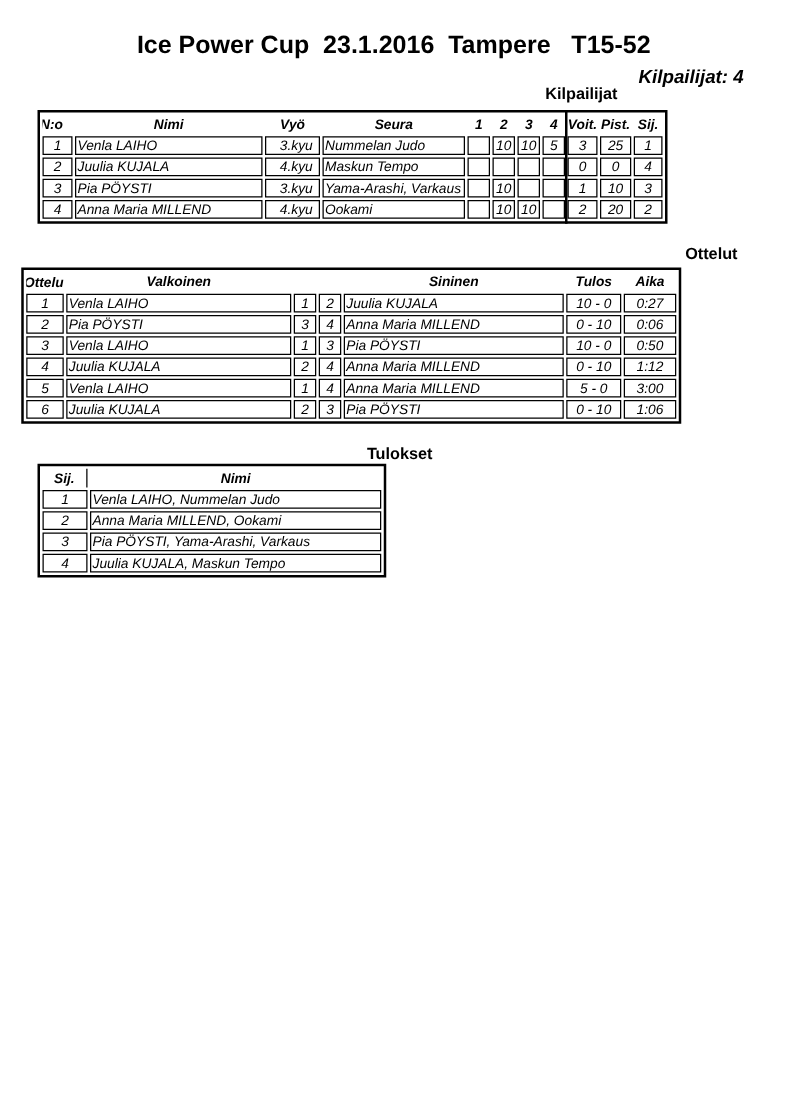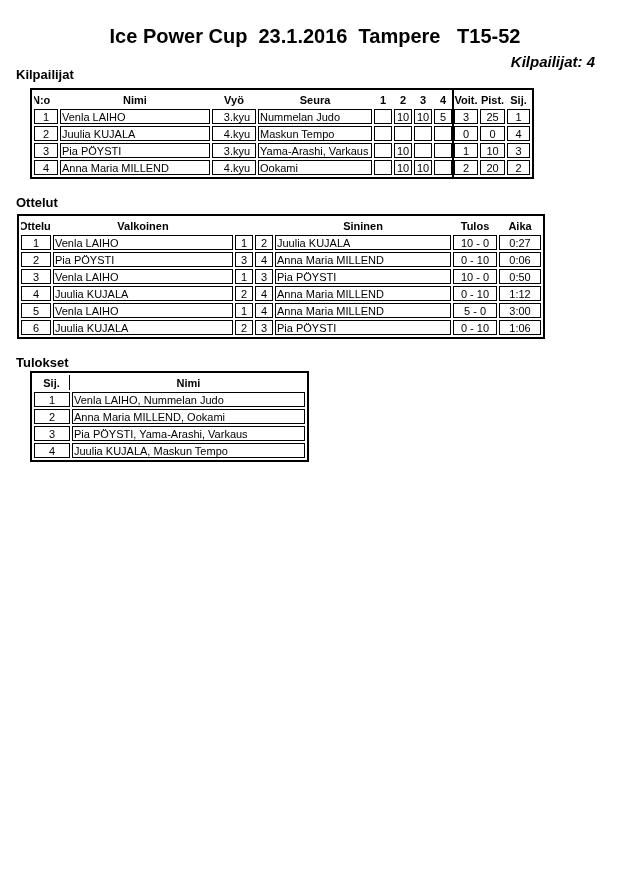--- a/index.html
+++ b/index.html
@@ -9,34 +9,34 @@
 
   .doc-title {
     position:absolute; top:25px; left:0; width:630px;
     text-align:center; font-size:20px; font-weight:bold; white-space:pre;
   }
   .competitor-count {
     position:absolute; top:53px; right:35px;
     font-size:15px; font-weight:bold;font-style:italic;
   }
   .section-heading {
-    position:absolute; font-size:13px; font-weight:bold; text-align:left;padding-left:16px;
+    position:absolute; font-size:13px; font-weight:bold; text-align:right;
   }
   .heading-1 { top:67px;  left:0; width:494px; }
   .heading-2 { top:195px; left:0; width:590px; }
   .heading-3 { top:355px; left:0; width:346px; }
 
   .tblwrap { position:absolute; }
   .wrap-1 { left:30px; top:88px; }
   .wrap-2 { left:17px; top:214px; }
   .wrap-3 { left:30px; top:371px; }
 
   table {
     border-collapse:separate; border-spacing:2px;
-    border:2px solid #000; table-layout:fixed;
+    border:2px solid #000; table-layout:fixed;font-style:italic;
   }
   th {
     font-size:11px; font-weight:bold; height:15px;
     padding:0; vertical-align:middle; text-align:center;
     overflow:hidden; white-space:nowrap;
   }
   td {
     font-size:11px; font-weight:normal; height:15px;
     border:1px solid #000; vertical-align:middle;
     overflow:hidden; white-space:nowrap;

